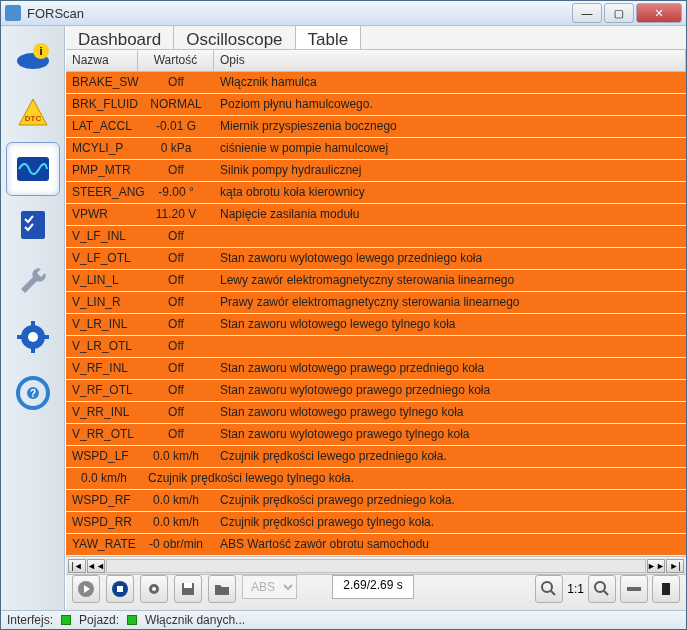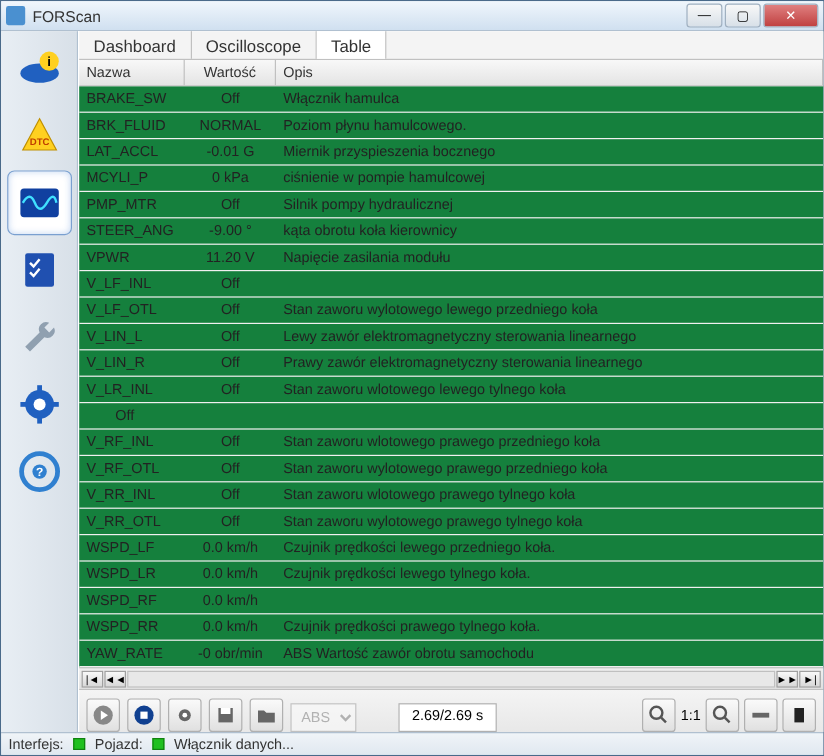--- a/index.html
+++ b/index.html
@@ -17,39 +17,39 @@
 .body { flex: 1; display: flex; background: #f0f0f0; }
 
 .sidebar { width: 64px; background: linear-gradient(to right, #e8eef4, #d8e0e8); border-right: 1px solid #b0c0d0; display: flex; flex-direction: column; padding: 4px 0; gap: 2px; align-items: center; }
 .side-btn { width: 54px; height: 54px; border-radius: 6px; display: flex; align-items: center; justify-content: center; cursor: pointer; }
 .side-btn.sel { background: #fff; border: 1px solid #7aa0d0; box-shadow: inset 0 0 6px rgba(100,150,220,0.4); }
 .side-btn svg { width: 40px; height: 40px; }
 
 .main { flex: 1; display: flex; flex-direction: column; background: #fff; border-left: 1px solid #fff; }
 
 .tabs { height: 24px; display: flex; border-bottom: 1px solid #c0c0c0; background: #f4f4f4; }
-.tab { padding: 4px 12px; border-right: 1px solid #c0c0c0; cursor: pointer; font-size: 14px; color: #333; }
+.tab { padding: 4px 12px; border-right: 1px solid #c0c0c0; cursor: pointer; font-size: 17px; color: #333; }
 .tab.active { background: #fff; font-weight: normal; }
 
 .grid-head { display: flex; height: 22px; background: linear-gradient(to bottom, #f8f8f8, #e4e4e4); border-bottom: 1px solid #c0c0c0; }
 .grid-head > div { border-right: 1px solid #c0c0c0; padding: 3px 6px; font-size: 12px; color: #333; }
-.col-name { width: 88px; }
+.col-name { width: 72px; }
 .col-val { width: 76px; text-align: center; }
 .col-desc { flex: 1; }
 
-.grid-body { flex: 1; overflow: auto; background: #15803d; }
+.grid-body { flex: 1; overflow: auto; background: #f97316; }
 .row { display: flex; height: 22px; border-bottom: 1px solid #f0f0f0; }
 .row > div { padding: 3px 6px; font-size: 12px; color: #222; }
 .row .col-val { text-align: center; }
 
 .scroll-ctrl { height: 18px; background: linear-gradient(to bottom, #f0f0f0, #e0e0e0); border-top: 1px solid #c0c0c0; display: flex; align-items: center; padding: 0 2px; gap: 1px; }
 .sc-btn { width: 18px; height: 14px; background: linear-gradient(to bottom, #f8f8f8, #d8d8d8); border: 1px solid #a0a0a0; font-size: 9px; display: flex; align-items: center; justify-content: center; cursor: pointer; }
 .sc-track { flex: 1; height: 14px; background: #e8e8e8; border: 1px solid #c0c0c0; }
 
-.toolbar { height: 36px; background: linear-gradient(to bottom, #f4f4f4, #e8e8e8); border-top: 1px solid #c0c0c0; display: flex; align-items: flex-end; padding: 0 6px; gap: 6px; }
+.toolbar { height: 36px; background: linear-gradient(to bottom, #f4f4f4, #e8e8e8); border-top: 1px solid #c0c0c0; display: flex; align-items: flex-start; padding: 0 6px; gap: 6px; }
 .tb-btn { width: 28px; height: 28px; background: linear-gradient(to bottom, #fafafa, #e0e0e0); border: 1px solid #b0b0b0; border-radius: 3px; display: flex; align-items: center; justify-content: center; cursor: pointer; }
 .tb-btn svg { width: 18px; height: 18px; }
 .tb-sel { height: 24px; border: 1px solid #b0b0b0; background: #f8f8f8; padding: 2px 4px; color: #999; font-size: 12px; }
 .tb-time { height: 24px; border: 1px solid #b0b0b0; background: #fff; padding: 2px 10px; font-size: 12px; text-align: center; }
 .tb-zoom { display: flex; align-items: center; gap: 4px; font-size: 12px; padding-left: 32px; }
 
 .status { height: 22px; background: linear-gradient(to bottom, #f0f4f8, #e0e8f0); border-top: 1px solid #b0c0d0; display: flex; align-items: center; padding: 0 6px; gap: 8px; font-size: 12px; color: #333; }
 .status .ind { width: 10px; height: 10px; background: #20c020; border: 1px solid #108010; }
 </style>
 </head>
@@ -189,20 +189,21 @@
             <div class="col-name">V_LIN_R</div>
             <div class="col-val">Off</div>
             <div class="col-desc">Prawy zawór elektromagnetyczny sterowania linearnego</div>
           </div>
           <div class="row">
             <div class="col-name">V_LR_INL</div>
             <div class="col-val">Off</div>
             <div class="col-desc">Stan zaworu wlotowego lewego tylnego koła</div>
           </div>
           <div class="row">
+            <div class="col-name">V_LR_OTL</div>
             <div class="col-val">Off</div>
           </div>
           <div class="row">
             <div class="col-name">V_RF_INL</div>
             <div class="col-val">Off</div>
             <div class="col-desc">Stan zaworu wlotowego prawego przedniego koła</div>
           </div>
           <div class="row">
             <div class="col-name">V_RF_OTL</div>
             <div class="col-val">Off</div>
@@ -217,27 +218,27 @@
             <div class="col-name">V_RR_OTL</div>
             <div class="col-val">Off</div>
             <div class="col-desc">Stan zaworu wylotowego prawego tylnego koła</div>
           </div>
           <div class="row">
             <div class="col-name">WSPD_LF</div>
             <div class="col-val">0.0 km/h</div>
             <div class="col-desc">Czujnik prędkości lewego przedniego koła.</div>
           </div>
           <div class="row">
-            <div class="col-name">WSPD_LR</div>
             <div class="col-val">0.0 km/h</div>
             <div class="col-desc">Czujnik prędkości lewego tylnego koła.</div>
           </div>
           <div class="row">
             <div class="col-name">WSPD_RF</div>
             <div class="col-val">0.0 km/h</div>
+            <div class="col-desc">Czujnik prędkości prawego przedniego koła.</div>
           </div>
           <div class="row">
             <div class="col-name">WSPD_RR</div>
             <div class="col-val">0.0 km/h</div>
             <div class="col-desc">Czujnik prędkości prawego tylnego koła.</div>
           </div>
           <div class="row">
             <div class="col-name">YAW_RATE</div>
             <div class="col-val">-0 obr/min</div>
             <div class="col-desc">ABS  Wartość zawór obrotu samochodu</div>

